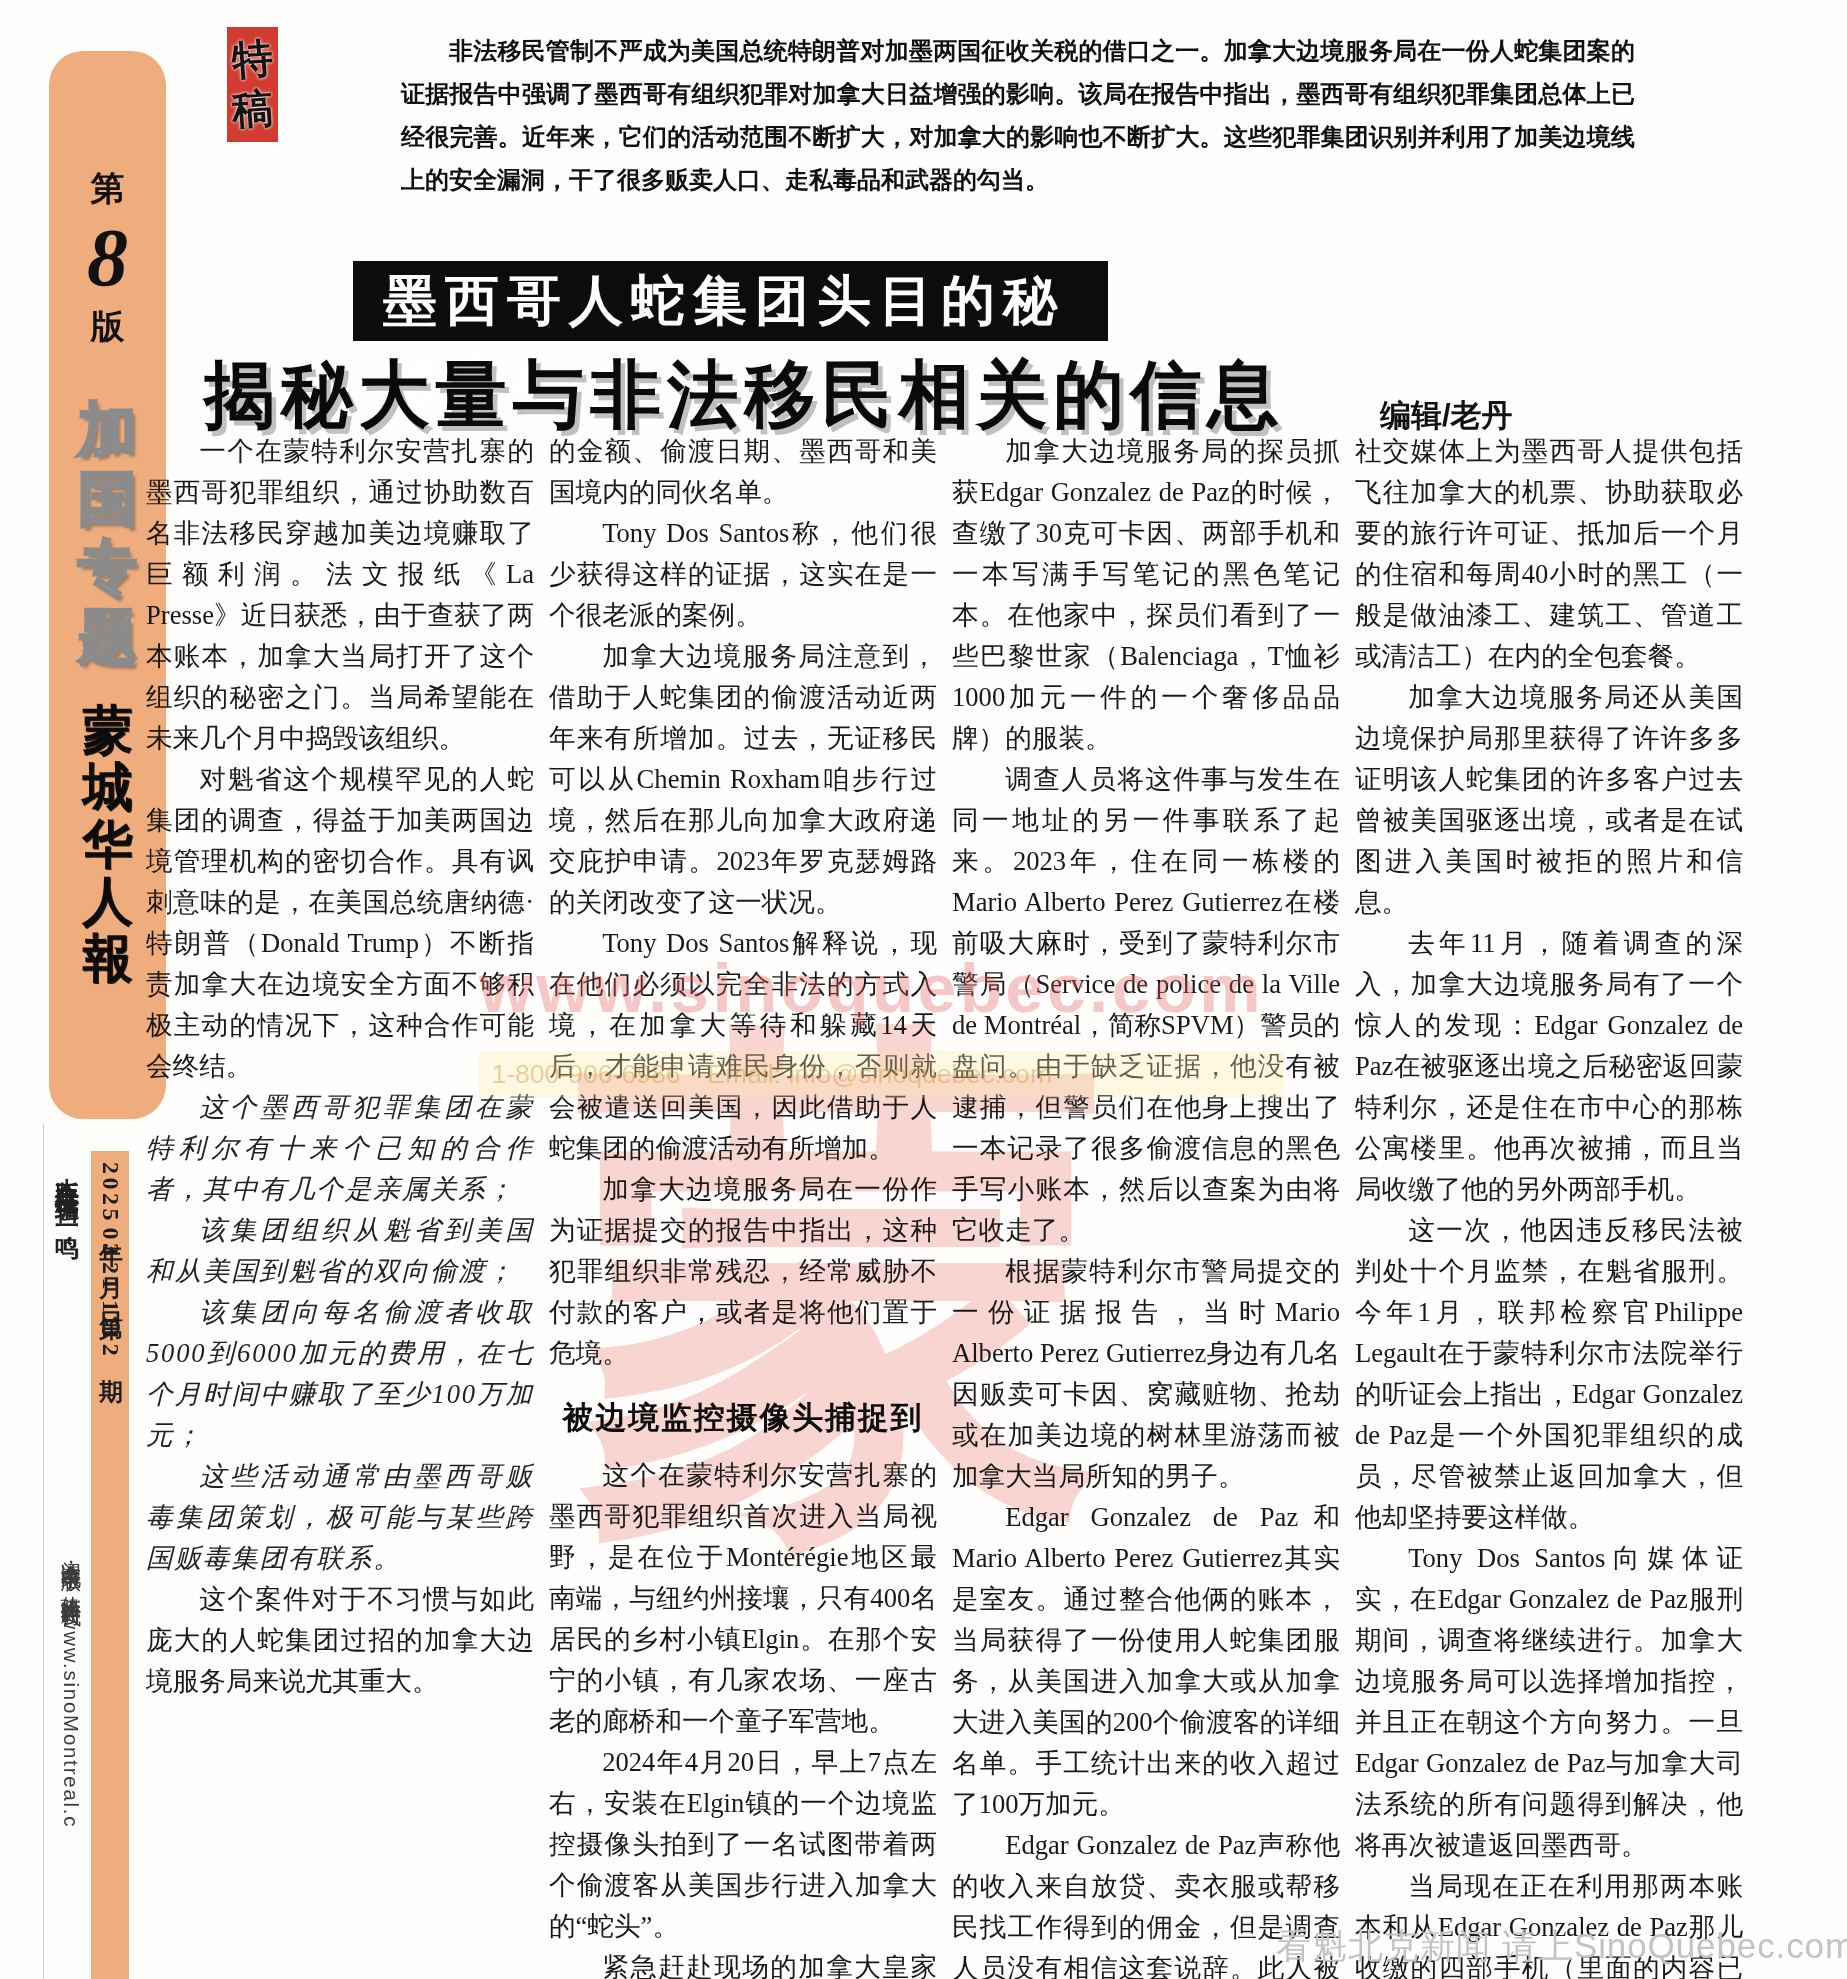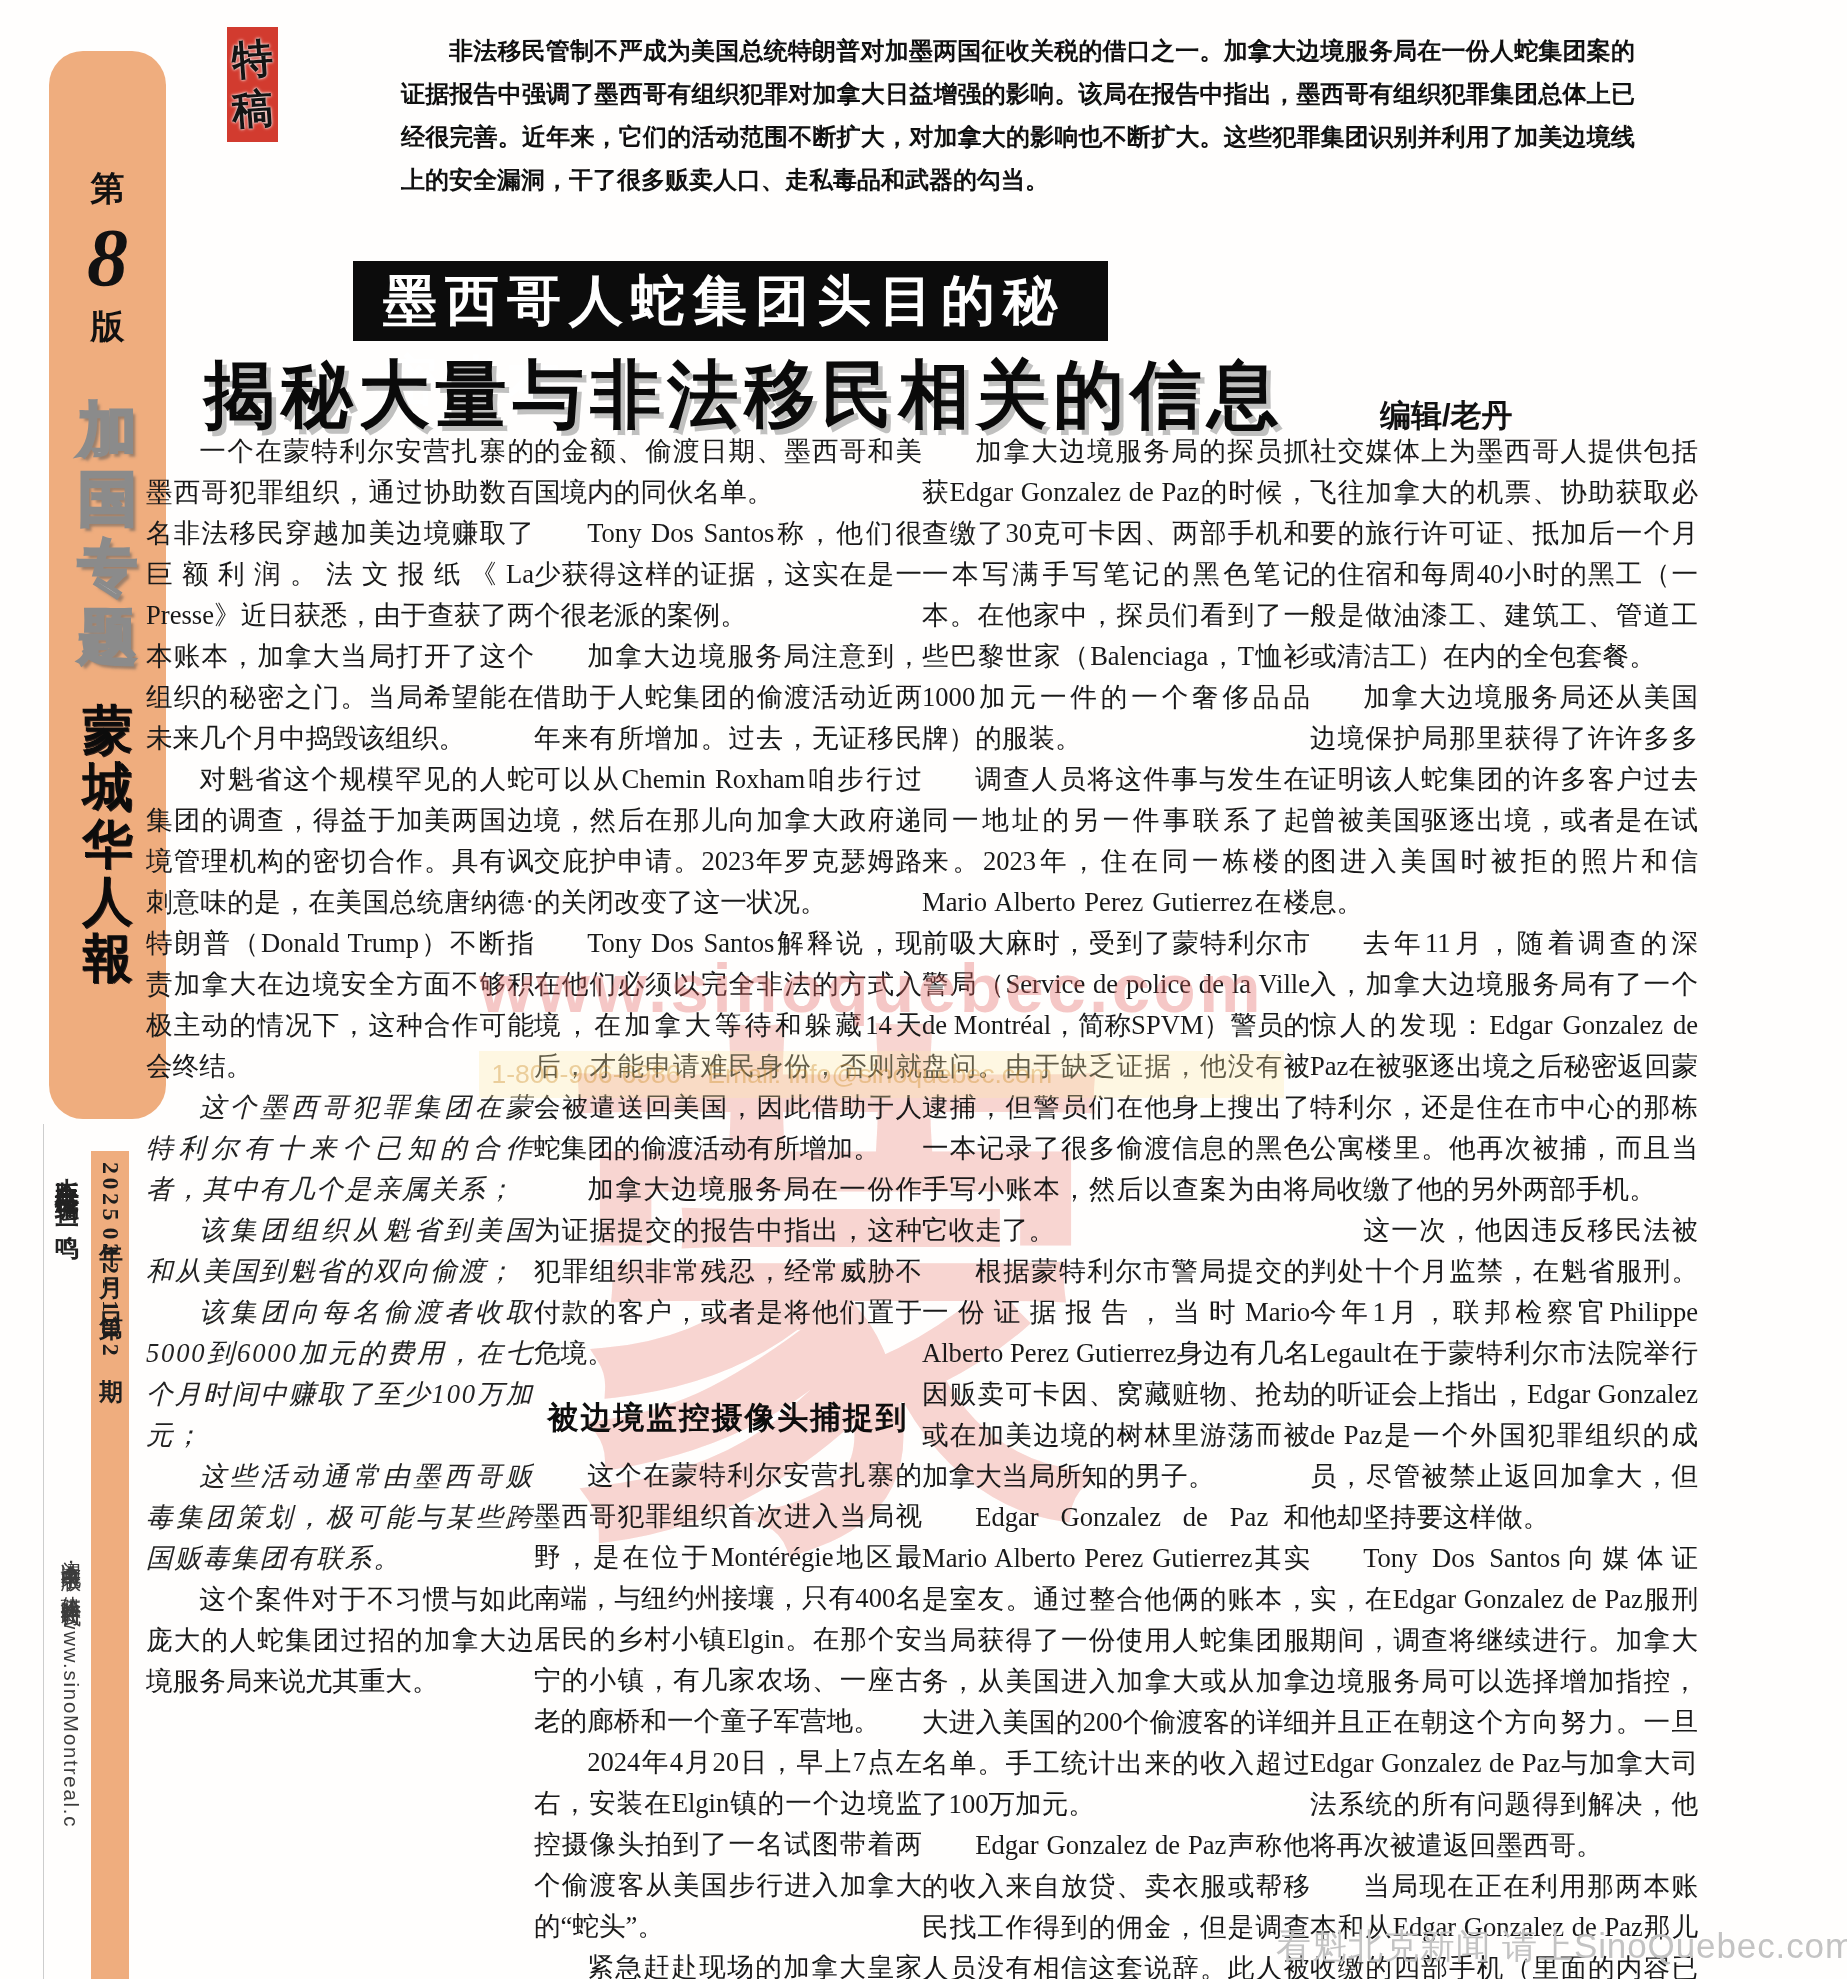--- a/index.html
+++ b/index.html
@@ -47,21 +47,21 @@
   #headline{position:absolute;left:204px;top:348px;width:1188px;white-space:nowrap;
             font-family:"Liberation Sans","DejaVu Sans",sans-serif;
             font-weight:900;font-size:71px;letter-spacing:6.2px;color:#0a0a0a;
             text-shadow:4.4px 5.3px 0 rgba(150,150,150,.6);transform:scaleY(1.04);}
   #editor-credit{position:absolute;left:1380px;top:395px;
                  font-family:"Liberation Sans","DejaVu Sans",sans-serif;
                  font-weight:700;font-size:31px;color:#111;}
 
   
   #cols{position:absolute;left:146px;top:431px;width:1634px;height:1548px;
-        display:flex;z-index:2;}
+        display:flex;gap:15px;z-index:2;}
   .col{width:388px;height:1548px;overflow:hidden;text-align:justify;}
   .para{margin:0;font-size:26.6px;line-height:41px;color:#191919;text-indent:2em;}
   .para.cont{text-indent:0;}
   .para.kai{font-style:italic;letter-spacing:1.8px;color:#222;}
   .subhead{margin:23px 0 16px 0;text-align:center;text-indent:0;
            font-family:"Liberation Sans","DejaVu Sans",sans-serif;
            font-weight:900;font-size:31px;color:#0d0d0d;letter-spacing:1.8px;}
 
   
   #wm-center{position:absolute;left:479px;top:949px;width:851px;z-index:3;pointer-events:none;}

